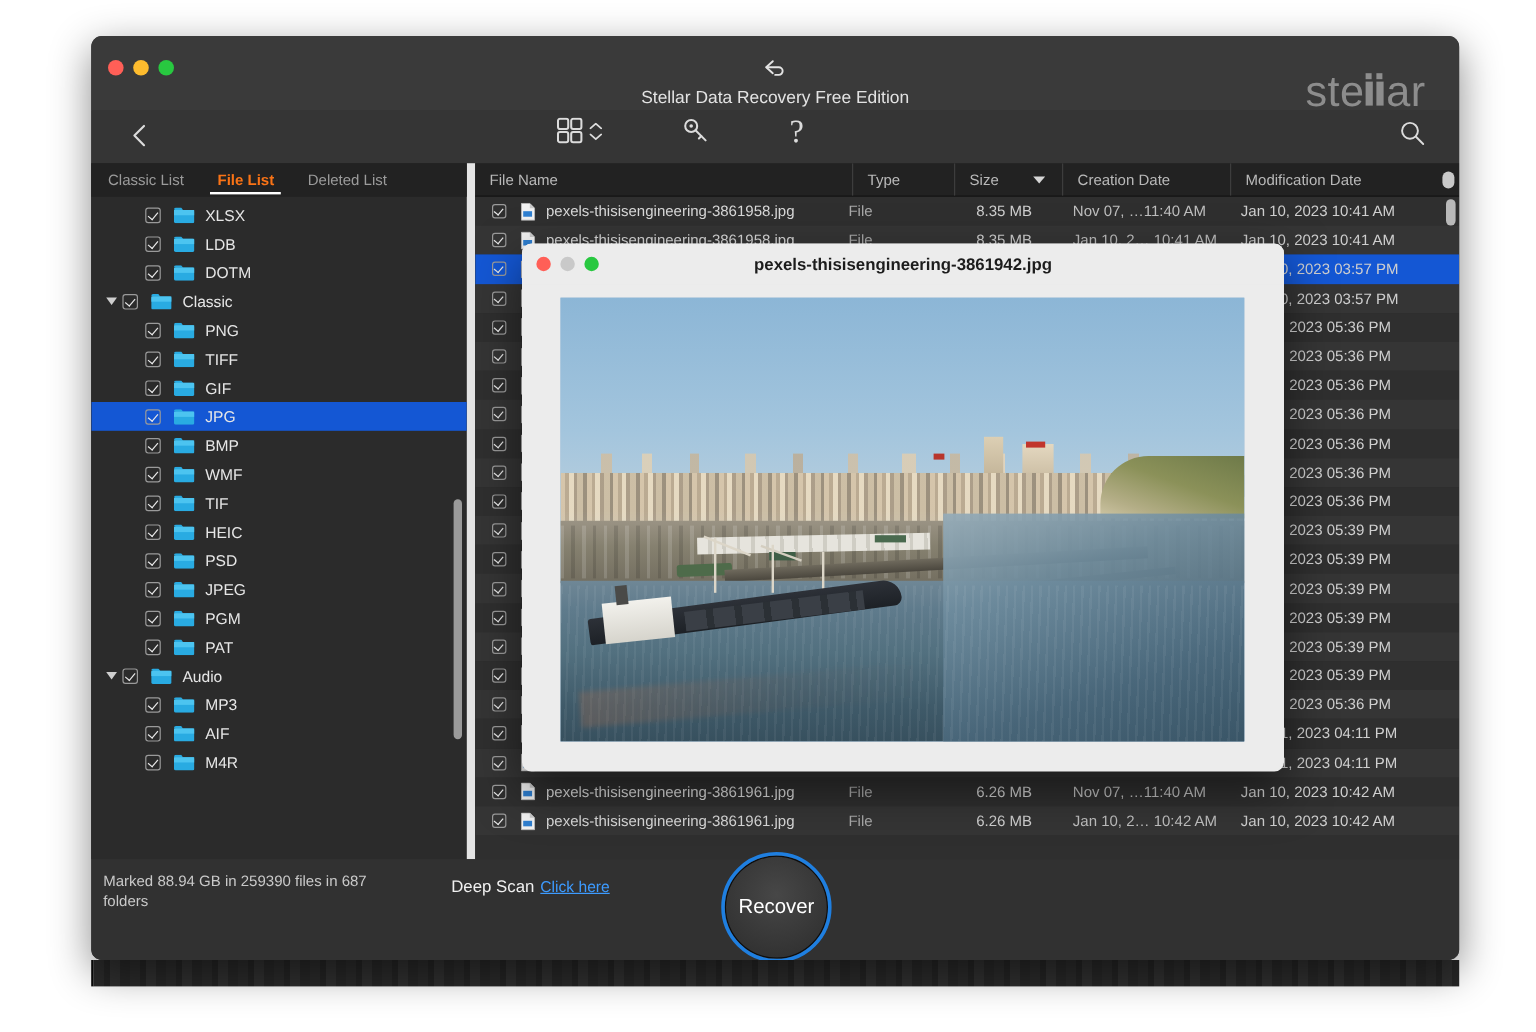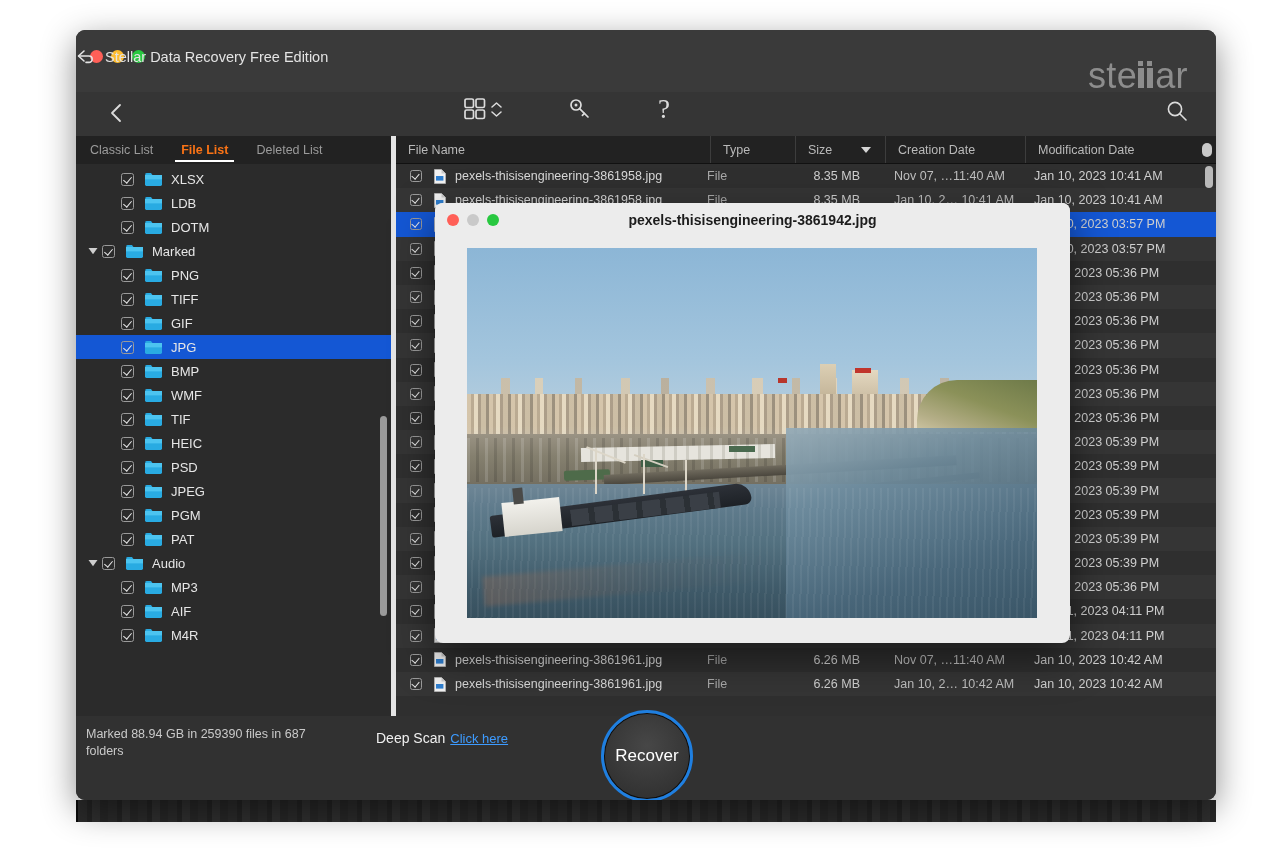--- a/index.html
+++ b/index.html
@@ -32,21 +32,21 @@
   
   .titlebar { position: relative; height: 62px; background: #3a3a3a; }
   .traffic { position: absolute; left: 14px; top: 20px; display: flex; gap: 8px; }
   .tl { width: 13px; height: 13px; border-radius: 50%; }
   .tl.red { background: #ff5f57; }
   .tl.yellow { background: #febc2e; }
   .tl.green { background: #28c840; }
 
   .title-center {
     position: absolute; left: 0; right: 0; top: 19px;
-    display: flex; align-items: center; gap: 9px;
+    display: flex; align-items: center; justify-content: center; gap: 9px; flex-direction: column;
   }
   .title-center .ttext { color: #e3e3e3; font-size: 14.5px; }
   .back-arrow-icon { width: 20px; height: 16px; display:block; }
 
   .brand {
     position: absolute; right: 28px; top: 46px; transform: translateY(-50%);
     color: #8d8d8d; font-size: 36px; letter-spacing: .4px;
     display: flex; align-items: baseline;
   }
   .brand .ll { position: relative; display: inline-block; width: 18px; }
@@ -66,21 +66,21 @@
   .grid-icon { width: 22px; height: 22px; }
   .chev-stack { margin-left: 5px; display: flex; flex-direction: column; gap: 3px; }
   .key-icon { width: 24px; height: 24px; }
   .qmark { color: #dcdcdc; font-size: 27px; line-height: 26px; font-family: "Liberation Serif", serif; }
   .tb-search { position: absolute; right: 28px; top: 8px; cursor: pointer; }
 
   
   .bodysplit { display: flex; height: 580px; background: #2b2b2b; }
 
   
-  .sidebar { width: 320px; background: #2b2b2b; position: relative; border-right: 5px solid #e5e5e5; }
+  .sidebar { width: 320px; background: #2b2b2b; position: relative; border-right: 7px solid #e5e5e5; }
   .tabs { display: flex; height: 28px; background: #222222; align-items: stretch; }
   .tab {
     display: flex; align-items: center; justify-content: center;
     color: #9b9b9b; font-size: 12.5px; cursor: pointer; position: relative;
     padding: 0 14px;
   }
   .tab.active { color: #f97316; font-weight: bold; }
   .tab.active::after {
     content: ""; position: absolute; left: 8px; right: 8px; bottom: 2px;
     height: 2px; background: #ffffff;
@@ -452,21 +452,21 @@
                 <svg viewBox="0 0 10 8" width="10" height="8">
                   <path d="M0.5 1 L9.5 1 L5 7.2 Z" fill="#cfcfcf"></path>
                 </svg>
               </span>
               <span class="cbox on"></span>
               <svg viewBox="0 0 17 13" class="folder">
                 <path d="M0 1.6 A1.6 1.6 0 0 1 1.6 0 H6 L7.6 2.2 H1.6 Z" fill="#29abe2"></path>
                 <rect x="0" y="2" width="17" height="11" rx="1.4" fill="#29abe2"></rect>
                 <rect x="0" y="2" width="17" height="4.4" fill="#4cc4f0"></rect>
               </svg>
-              <span class="lbl">Marked</span>
+              <span class="lbl">Classic</span>
             </div>
             <div class="trow indent-child">
               <span class="cbox on"></span>
               <svg viewBox="0 0 17 13" class="folder">
                 <path d="M0 1.6 A1.6 1.6 0 0 1 1.6 0 H6 L7.6 2.2 H1.6 Z" fill="#29abe2"></path>
                 <rect x="0" y="2" width="17" height="11" rx="1.4" fill="#29abe2"></rect>
                 <rect x="0" y="2" width="17" height="4.4" fill="#4cc4f0"></rect>
               </svg>
               <span class="lbl">PNG</span>
             </div>

